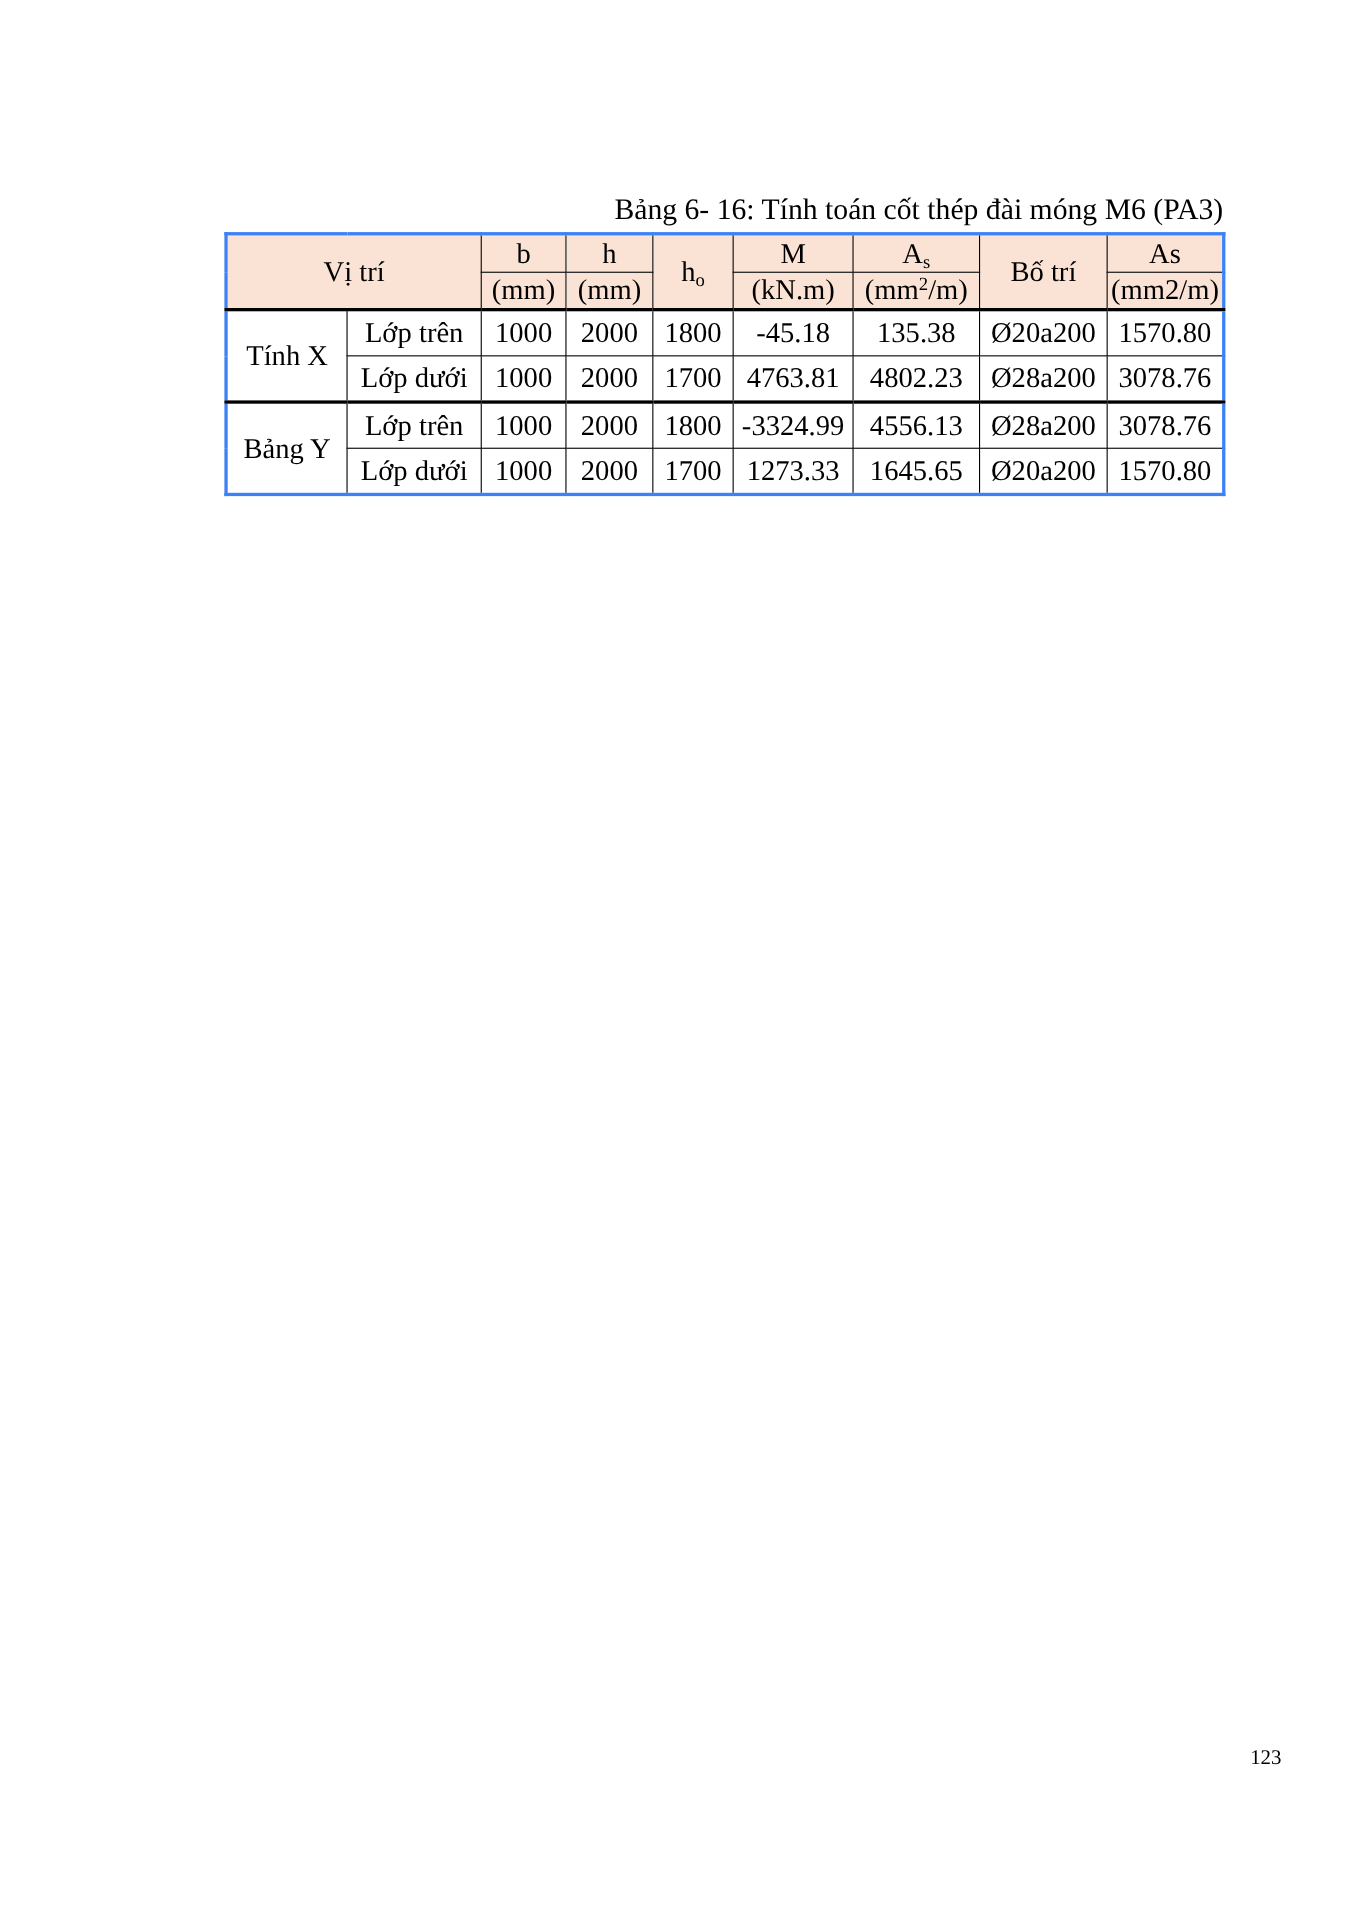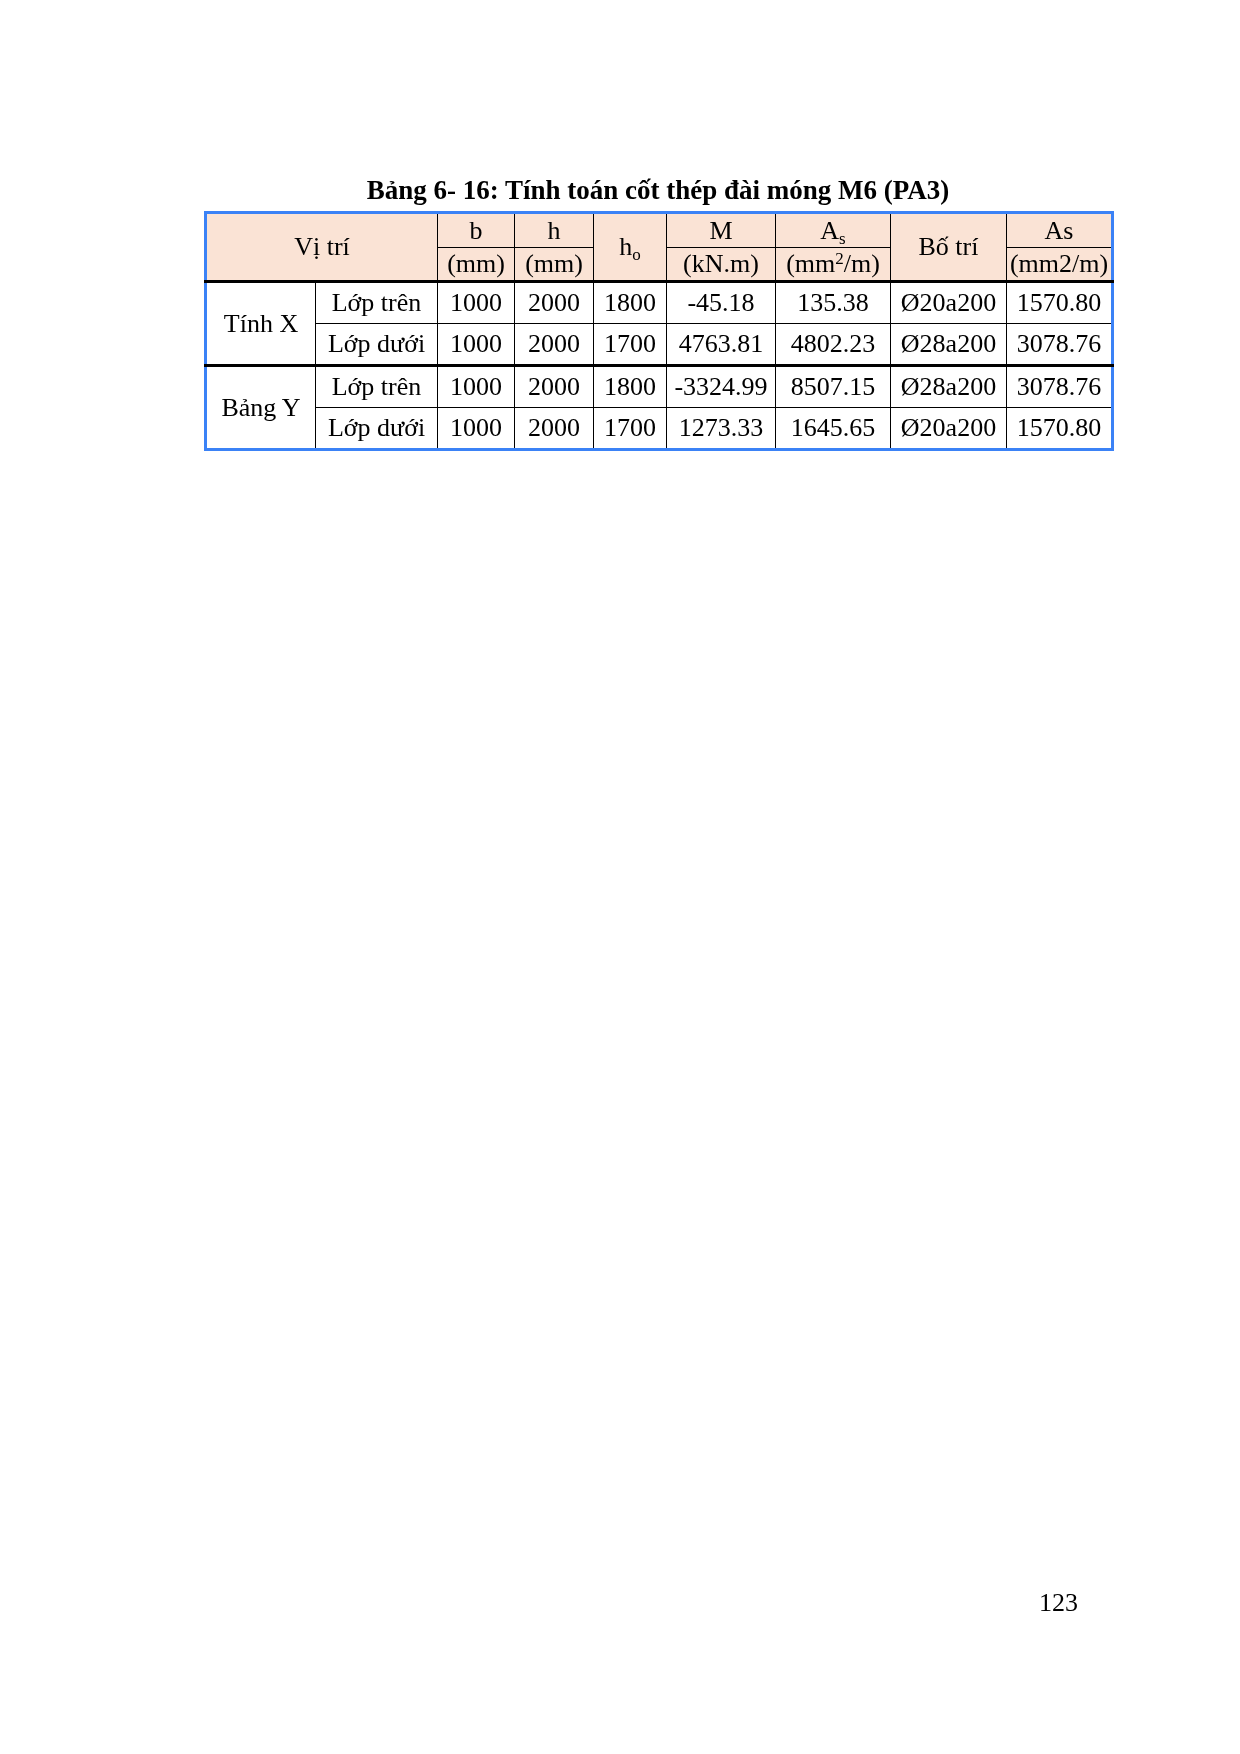--- a/index.html
+++ b/index.html
@@ -14,25 +14,24 @@
     width: 1240px;
     height: 1754px;
     background: #ffffff;
     overflow: hidden;
   }
   .doc-title {
     position: absolute;
     left: 204px;
     top: 174px;
     width: 908px;
-    text-align: center;
+    text-align: right;
     font-size: 27px;
     line-height: 32px;
     white-space: nowrap;
-    font-weight: bold;
   }
   table.rebar-table {
     position: absolute;
     left: 204px;
     top: 211px;
     width: 908px;
     border-collapse: collapse;
     table-layout: fixed;
     border: 3px solid #3b82f6;
   }
@@ -57,24 +56,24 @@
     vertical-align: -5px;
   }
   table.rebar-table sup {
     font-size: 17px;
     line-height: 0;
     vertical-align: 8px;
   }
   .page-number {
     position: absolute;
     top: 1588px;
-    left: 996px;
+    left: 1083px;
     width: 82px;
     text-align: right;
-    font-size: 26px;
+    font-size: 19px;
   }
 </style>
 </head>
 <body>
 
 <div class="page">
 
   <div class="doc-title">Bảng 6- 16: Tính toán cốt thép đài móng M6 (PA3)</div>
 
   <table class="rebar-table">
@@ -163,21 +162,21 @@
 
     <tr class="body-row">
       <td rowspan="2">
         <span>Bảng Y</span>
       </td>
       <td><span>Lớp trên</span></td>
       <td><span>1000</span></td>
       <td><span>2000</span></td>
       <td><span>1800</span></td>
       <td><span>-3324.99</span></td>
-      <td><span>8507.15</span></td>
+      <td><span>4556.13</span></td>
       <td><span>Ø28a200</span></td>
       <td><span>3078.76</span></td>
     </tr>
 
     <tr class="body-row">
       <td><span>Lớp dưới</span></td>
       <td><span>1000</span></td>
       <td><span>2000</span></td>
       <td><span>1700</span></td>
       <td><span>1273.33</span></td>

